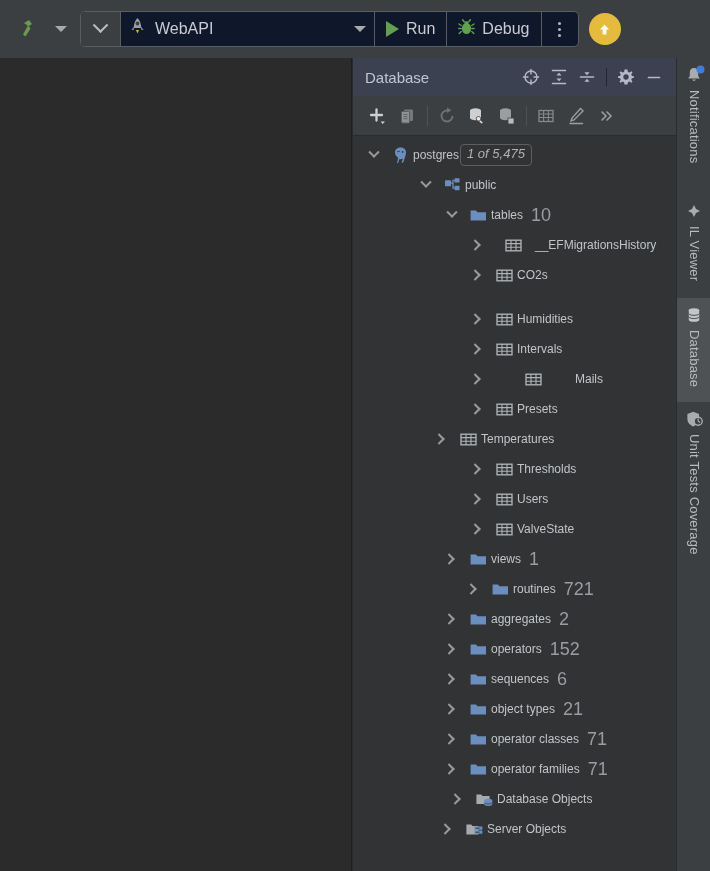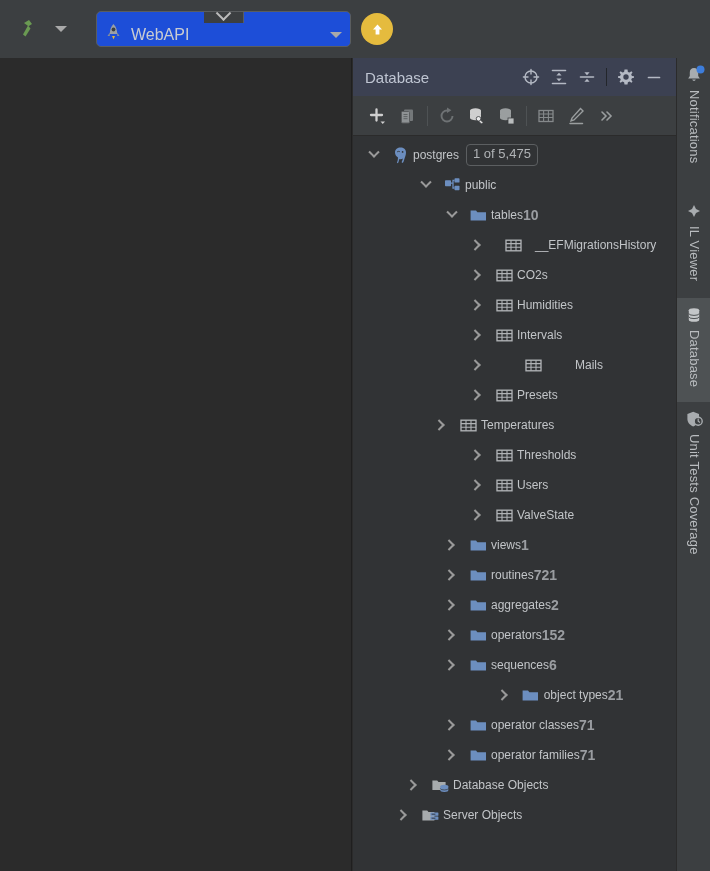--- a/index.html
+++ b/index.html
@@ -29,26 +29,25 @@
     width: 0; height: 0;
     border-left: 6px solid transparent;
     border-right: 6px solid transparent;
     border-top: 6px solid #a9a9a9;
   }
 
   
   #runbar {
     display: flex; align-items: center;
     height: 36px;
-    margin-left: 22px;
-    background: #1d4ed8;
+    margin-left: 6px;
+    background: #0f172a;
     border: 1px solid #5a5d5f;
     border-radius: 5px;
     overflow: hidden;
-    flex-direction: column;
   }
   #recent-btn {
     width: 40px; height: 100%;
     display: flex; align-items: center; justify-content: center;
     background: #3c3f41;
     border-right: 1px solid #5a5d5f;
   }
   .chev-big {
     width: 11px; height: 11px;
     border-right: 2px solid #bcbcbc;
@@ -154,28 +153,29 @@
     border-right: 2px solid #9a9a9a;
     border-bottom: 2px solid #9a9a9a;
   }
   .chev.right { transform: rotate(-45deg) translate(-2px,-2px); }
   .chev.down  { transform: rotate(45deg) translate(-2px,-2px); }
   .ico {
     width: 26px; height: 30px; flex-shrink: 0;
     display: flex; align-items: center; justify-content: center;
   }
   .lbl { color: #c2c5c8; font-size: 12px; }
-  .cnt { color: #9a9da1; font-size: 14px; margin-left: 0; font-weight: bold; }
+  .cnt { color: #9a9da1; font-size: 18px; margin-left: 8px; }
   .badge {
-    margin-left: 7px;
+    margin-left: 1px;
     border: 1px solid #5c5f61;
     border-radius: 4px;
     color: #b0b3b6; font-size: 13px;
     padding: 1px 6px 2px;
     line-height: 1.25;
+    font-style: italic;
   }
 
   
   #stripe {
     position: absolute; top: 58px; right: 0;
     width: 34px; height: 813px;
     background: #3c3f41;
     border-left: 1px solid #2b2b2b;
   }
   .stripe-item {
@@ -446,21 +446,21 @@
           <i class="chev right"></i>
         </span>
         <span class="ico">
           <svg width="19" height="19" viewBox="0 0 19 19">
             <rect x="2" y="4.2" width="15" height="10.6" fill="none" stroke="#b0b3b6" stroke-width="1.35"></rect>
             <path d="M2 7.6 L17 7.6 M2 11.2 L17 11.2 M7 4.2 L7 14.8 M12 4.2 L12 14.8" stroke="#b0b3b6" stroke-width="1.1"></path>
           </svg>
         </span>
         <span class="lbl">CO2s</span>
       </div>
-      <div class="row" style="padding-left: 112px;">
+      <div class="row" style="padding-left: 112px; margin-top: 14px;">
         <span class="tw">
           <i class="chev right"></i>
         </span>
         <span class="ico">
           <svg width="19" height="19" viewBox="0 0 19 19">
             <rect x="2" y="4.2" width="15" height="10.6" fill="none" stroke="#b0b3b6" stroke-width="1.35"></rect>
             <path d="M2 7.6 L17 7.6 M2 11.2 L17 11.2 M7 4.2 L7 14.8 M12 4.2 L12 14.8" stroke="#b0b3b6" stroke-width="1.1"></path>
           </svg>
         </span>
         <span class="lbl">Humidities</span>
@@ -554,21 +554,21 @@
           <i class="chev right"></i>
         </span>
         <span class="ico">
           <svg width="19" height="19" viewBox="0 0 19 19">
             <path d="M1.6 4.6 L7 4.6 L8.4 6.3 L17 6.3 L17 14.6 L1.6 14.6 Z" fill="#6c8ebf"></path>
           </svg>
         </span>
         <span class="lbl">views</span>
         <span class="cnt">1</span>
       </div>
-      <div class="row" style="padding-left: 86px;">
+      <div class="row" style="padding-left: 108px;">
         <span class="tw">
           <i class="chev right"></i>
         </span>
         <span class="ico">
           <svg width="19" height="19" viewBox="0 0 19 19">
             <path d="M1.6 4.6 L7 4.6 L8.4 6.3 L17 6.3 L17 14.6 L1.6 14.6 Z" fill="#6c8ebf"></path>
           </svg>
         </span>
         <span class="lbl">routines</span>
         <span class="cnt">721</span>
@@ -602,21 +602,21 @@
           <i class="chev right"></i>
         </span>
         <span class="ico">
           <svg width="19" height="19" viewBox="0 0 19 19">
             <path d="M1.6 4.6 L7 4.6 L8.4 6.3 L17 6.3 L17 14.6 L1.6 14.6 Z" fill="#6c8ebf"></path>
           </svg>
         </span>
         <span class="lbl">sequences</span>
         <span class="cnt">6</span>
       </div>
-      <div class="row" style="padding-left: 86px; justify-content: center;">
+      <div class="row" style="padding-left: 86px;">
         <span class="tw">
           <i class="chev right"></i>
         </span>
         <span class="ico">
           <svg width="19" height="19" viewBox="0 0 19 19">
             <path d="M1.6 4.6 L7 4.6 L8.4 6.3 L17 6.3 L17 14.6 L1.6 14.6 Z" fill="#6c8ebf"></path>
           </svg>
         </span>
         <span class="lbl">object types</span>
         <span class="cnt">21</span>
@@ -638,35 +638,35 @@
           <i class="chev right"></i>
         </span>
         <span class="ico">
           <svg width="19" height="19" viewBox="0 0 19 19">
             <path d="M1.6 4.6 L7 4.6 L8.4 6.3 L17 6.3 L17 14.6 L1.6 14.6 Z" fill="#6c8ebf"></path>
           </svg>
         </span>
         <span class="lbl">operator families</span>
         <span class="cnt">71</span>
       </div>
-      <div class="row" style="padding-left: 48px;">
+      <div class="row" style="padding-left: 92px;">
         <span class="tw">
           <i class="chev right"></i>
         </span>
         <span class="ico">
           <svg width="19" height="19" viewBox="0 0 19 19">
             <path d="M1.4 4.4 L6.2 4.4 L7.5 6 L14.6 6 L14.6 14 L1.4 14 Z" fill="#a7abad"></path>
             <ellipse cx="13.3" cy="10.3" rx="4" ry="1.6" fill="#6c8ebf"></ellipse>
             <path d="M9.3 10.3 L9.3 14.3 A4 1.6 0 0 0 17.3 14.3 L17.3 10.3" fill="#6c8ebf"></path>
             <path d="M9.3 12.4 A4 1.6 0 0 0 17.3 12.4" fill="none" stroke="#313335" stroke-width="0.7"></path>
           </svg>
         </span>
         <span class="lbl">Database Objects</span>
       </div>
-      <div class="row" style="padding-left: 38px;">
+      <div class="row" style="padding-left: 38px; margin-left: 44px;">
         <span class="tw">
           <i class="chev right"></i>
         </span>
         <span class="ico">
           <svg width="19" height="19" viewBox="0 0 19 19">
             <path d="M1.4 4.4 L6.2 4.4 L7.5 6 L13.4 6 L13.4 14.4 L1.4 14.4 Z" fill="#a7abad"></path>
             <rect x="9.4" y="6.6" width="8" height="3.2" rx="0.5" fill="#6c8ebf"></rect>
             <rect x="9.4" y="10.6" width="8" height="3.2" rx="0.5" fill="#6c8ebf"></rect>
             <path d="M10.6 8.2 L14.4 8.2 M10.6 12.2 L14.4 12.2" stroke="#313335" stroke-width="0.9"></path>
           </svg>

